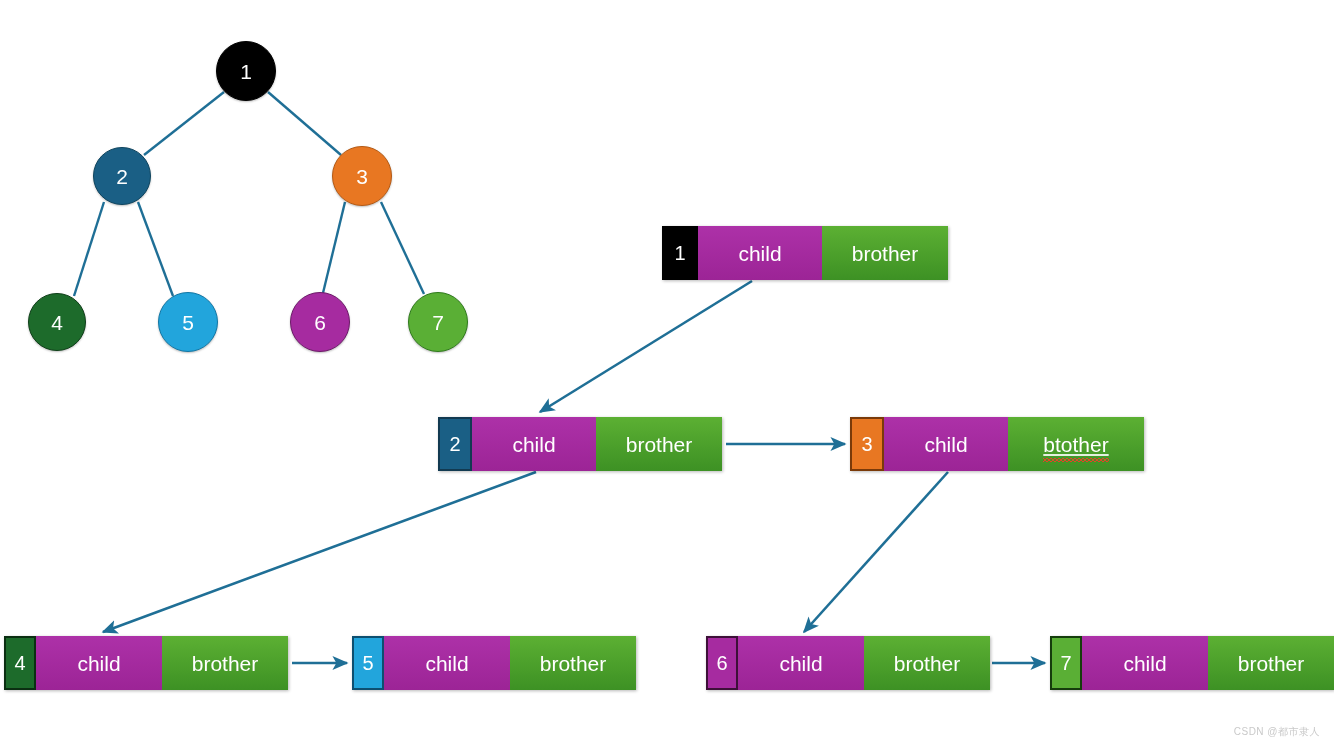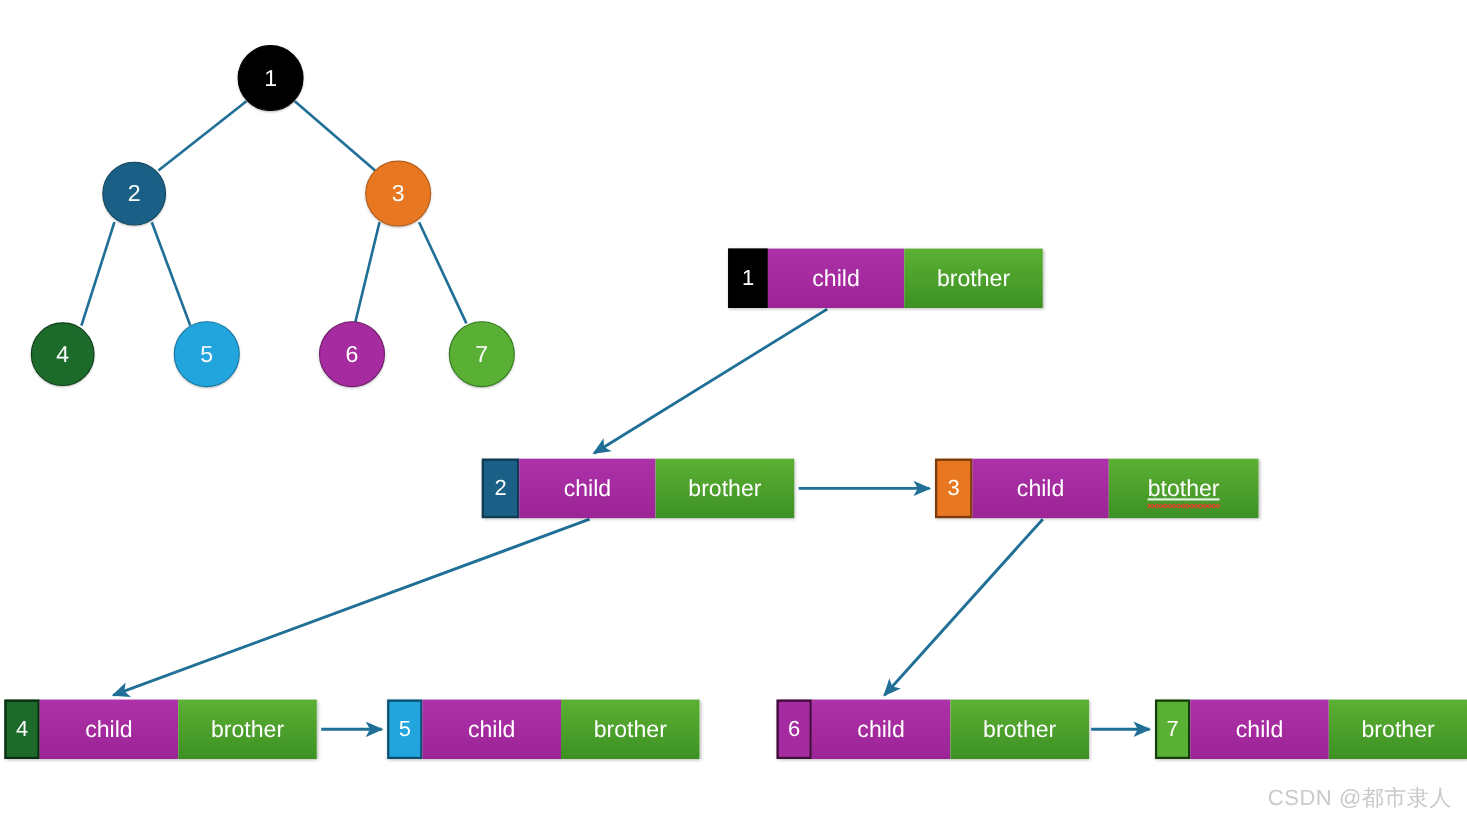--- a/index.html
+++ b/index.html
@@ -87,21 +87,21 @@
       linear-gradient(-45deg, transparent 40%, #e8402a 40%, #e8402a 60%, transparent 60%);
     background-size: 4px 4px;
     background-repeat: repeat-x;
   }
   
   #watermark {
     position: absolute;
     right: 14px;
     bottom: 12px;
     color: #c9c9c9;
-    font-size: 20px;
+    font-size: 10px;
     letter-spacing: 0.5px;
     z-index: 6;
     user-select: none;
   }
   #links-svg {
     position: absolute;
     left: 0;
     top: 0;
     width: 1334px;
     height: 751px;

